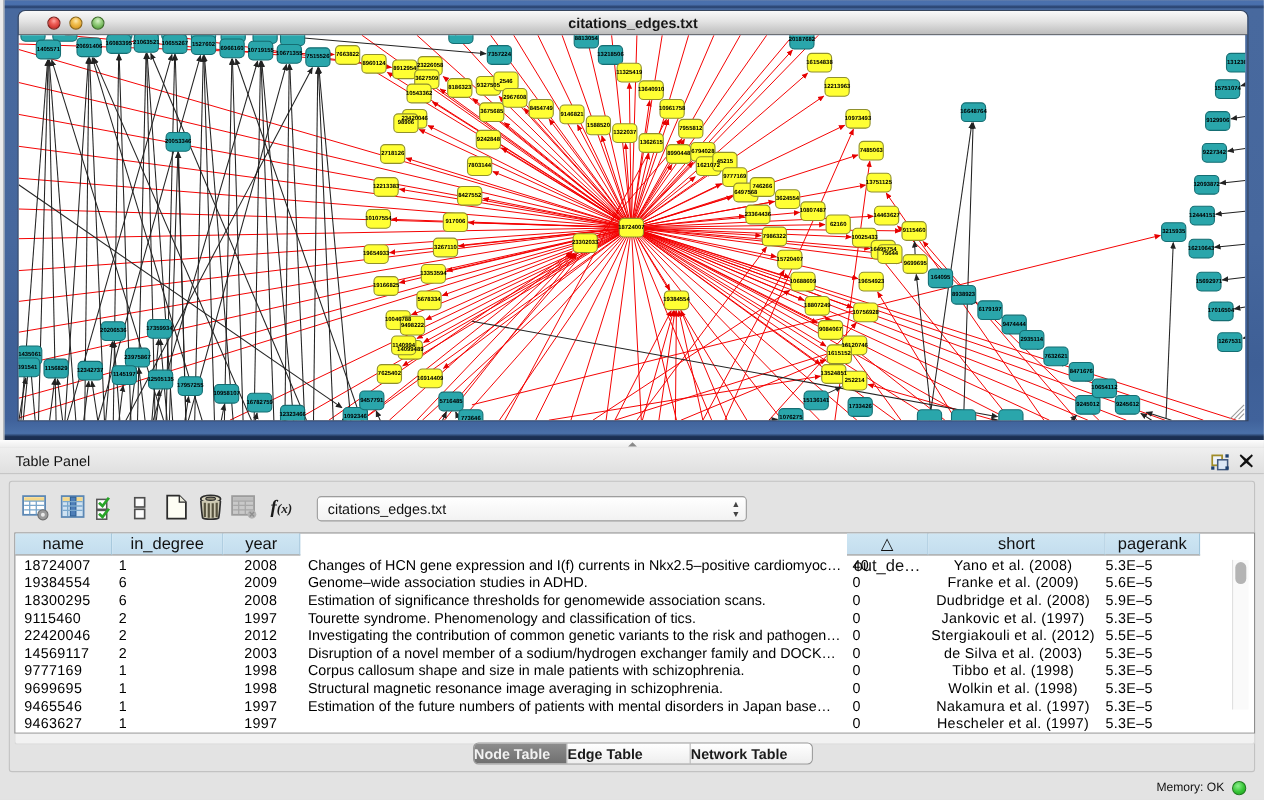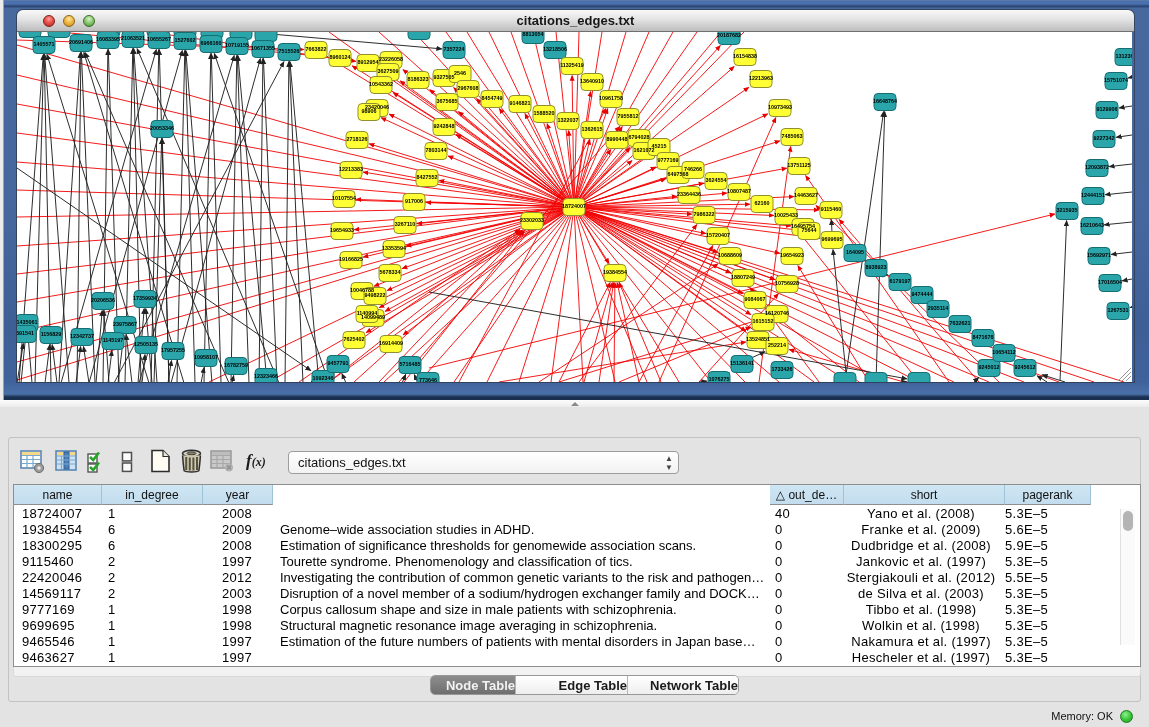--- a/index.html
+++ b/index.html
@@ -27,33 +27,33 @@
 #tphead{position:absolute;left:0;top:0;width:1149px;height:24px;background:linear-gradient(180deg,#efefef,#e0e0e0);border-bottom:1px solid #c6c6c6}
 #tphead .t{position:absolute;left:14px;top:5px;font-size:13px;color:#111}
 #groupbox{position:absolute;left:8px;top:30px;width:1133px;height:265px;border:1px solid #c2c2c2;border-radius:3px}
 
 #dd{position:absolute;left:288px;top:44px;width:391px;height:23px;background:linear-gradient(180deg,#ffffff,#f2f2f2);
  border:1px solid #9d9d9d;border-radius:4px;font-size:13px;color:#111;line-height:21px;padding-left:9px}
 #dd .st{position:absolute;right:5px;top:2px;font-size:8px;color:#444;line-height:9px;text-align:center}
 
 #tbl{position:absolute;left:13px;top:77px;width:1128px;height:183px;background:#fff;border:1px solid #8e8e8e}
 .hc{position:absolute;top:0;height:20px;background:linear-gradient(180deg,#cfe6f3,#c3ddee);border-right:1px solid #9fc4da;
- font-size:12px;color:#111;text-align:center;line-height:20px;border-bottom:1px solid #8e8e8e}
+ font-size:15px;color:#111;text-align:center;line-height:20px;border-bottom:1px solid #8e8e8e}
 .row{position:absolute;left:0;width:1106px;height:16px;font-size:13px;color:#000;white-space:nowrap;letter-spacing:0.3px}
 .row span{position:absolute;top:0;line-height:16px}
 .c0{left:8px}.c1{left:94px}.c2{left:208px}.c3{left:266px;width:496px;overflow:hidden;text-overflow:ellipsis;letter-spacing:0}.c4{left:761px}
 .c5{left:828px;width:158px;text-align:center}.c6{left:991px}
 
 #vsb{position:absolute;right:5px;top:24px;width:15px;height:136px;background:#fafafa;border-left:1px solid #e0e0e0}
 #vsb .th{position:absolute;left:2px;top:2px;width:10px;height:20px;border-radius:5px;background:#b4b4b4}
 #hsb{position:absolute;left:-1px;bottom:-11px;width:1128px;height:10px;background:#f2f2f2;border:1px solid #d9d9d9;border-top:none;border-radius:0 0 3px 3px}
 
 #tabs{position:absolute;left:430px;top:268px;height:20px;border:1px solid #989898;border-radius:5px;overflow:hidden;display:flex;
  font-size:13px;font-weight:bold}
-#tabs div{line-height:19px;text-align:right;color:#1b1b1b;background:linear-gradient(180deg,#ffffff,#eeeeee);border-right:1px solid #b5b5b5}
+#tabs div{line-height:19px;text-align:left;color:#1b1b1b;background:linear-gradient(180deg,#ffffff,#eeeeee);border-right:1px solid #b5b5b5}
 #tabs div.sel{background:linear-gradient(180deg,#8d8d8d,#6f6f6f);color:#f2f2f2}
 #tabs div:last-child{border-right:none}
 #mem{position:absolute;right:36px;bottom:5px;font-size:11px;color:#111}
 #led{position:absolute;right:16px;bottom:4px;width:13px;height:13px;border-radius:50%;
  background:radial-gradient(circle at 40% 32%,#8ef08e 0%,#35c435 55%,#1f9e1f 100%);border:1px solid #1c7a1c}
 
 .fico{position:absolute;top:5px}
 </style>
 </head>
 <body>
@@ -619,20 +619,33 @@
       <g stroke="#9a9a9a" stroke-width="1">
         <line x1="1123" y1="381" x2="1132" y2="372"></line>
         <line x1="1127" y1="381" x2="1132" y2="376"></line>
         <line x1="1119" y1="381" x2="1132" y2="368"></line>
       </g>
     </svg>
 </div>
 <div id="divider"></div>
 <div id="divarrow"></div>
 <div id="tpanel">
+  <div id="tphead">
+      <span class="t">Table Panel</span>
+    <svg class="fico" style="right:30px" width="18" height="16" viewBox="0 0 18 16">
+      <rect x="1" y="2" width="9" height="9" fill="#eef3fa" stroke="#a08c28" stroke-width="1.6"></rect>
+      <rect x="6" y="6" width="9" height="9" fill="#dce8f6" stroke="#41597e" stroke-width="1.4"></rect>
+      <rect x="13" y="1" width="3" height="3" fill="#1c3f6e"></rect>
+        <rect x="0" y="12" width="3" height="3" fill="#1c3f6e"></rect>
+      <rect x="13" y="12" width="3" height="3" fill="#1c3f6e"></rect>
+    </svg>
+    <svg class="fico" style="right:9px" width="14" height="14" viewBox="0 0 14 14">
+      <path d="M2,1 L7,5.2 L12,1 L13,2.4 L8.6,7 L13,11.6 L12,13 L7,8.8 L2,13 L1,11.6 L5.4,7 L1,2.4 z" fill="#111"></path>
+    </svg>
+  </div>
   <div id="groupbox"></div>
   <svg style="position:absolute;left:20px;top:43px" width="26" height="24" viewBox="0 0 26 24">
       <rect x="1" y="1" width="20" height="17" fill="#fff" stroke="#5b87b4" stroke-width="1.6"></rect>
       <rect x="2" y="2" width="18" height="3.4" fill="#f5d88a"></rect>
       <path d="M2 5.5h18M2 9.5h18M2 13.5h18M7 5.5v12M13 5.5v12" stroke="#7aa7cc" stroke-width="1.2" fill="none"></path>
       <circle cx="19" cy="18" r="4.6" fill="#9a9a9a" stroke="#6e6e6e"></circle>
       <circle cx="19" cy="18" r="1.8" fill="#e8e8e8"></circle>
     </svg>
     <svg style="position:absolute;left:55px;top:43px" width="26" height="24" viewBox="0 0 26 24">
       <rect x="1" y="1" width="20" height="19" fill="#cfe2f2" stroke="#5b87b4" stroke-width="1.6"></rect>
@@ -673,20 +686,21 @@
     <div class="hc" style="left:0px;width:88px">name</div>
       <div class="hc" style="left:88px;width:101px">in_degree</div>
       <div class="hc" style="left:189px;width:70px">year</div>
       <div class="hc" style="left:756px;width:74px">△ out_de…</div>
       <div class="hc" style="left:830px;width:161px">short</div>
       <div class="hc" style="left:991px;width:86px">pagerank</div>
     <div class="row" style="top:21px">
         <span class="c0">18724007</span>
         <span class="c1">1</span>
         <span class="c2">2008</span>
+        <span class="c3">Changes of HCN gene expression and I(f) currents in Nkx2.5–positive cardiomyoc…</span>
         <span class="c4">40</span>
         <span class="c5">Yano et al. (2008)</span>
         <span class="c6">5.3E–5</span>
       </div>
       <div class="row" style="top:37px">
         <span class="c0">19384554</span>
         <span class="c1">6</span>
         <span class="c2">2009</span>
         <span class="c3">Genome–wide association studies in ADHD.</span>
         <span class="c4">0</span>

